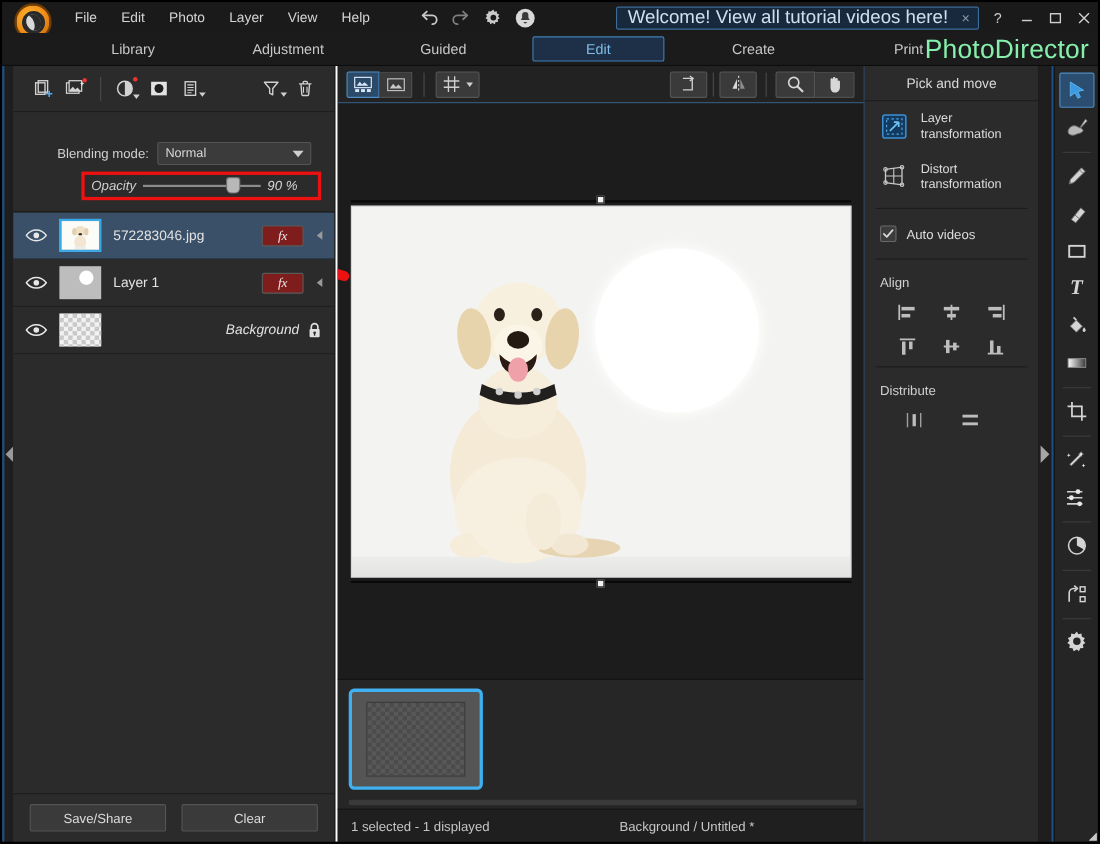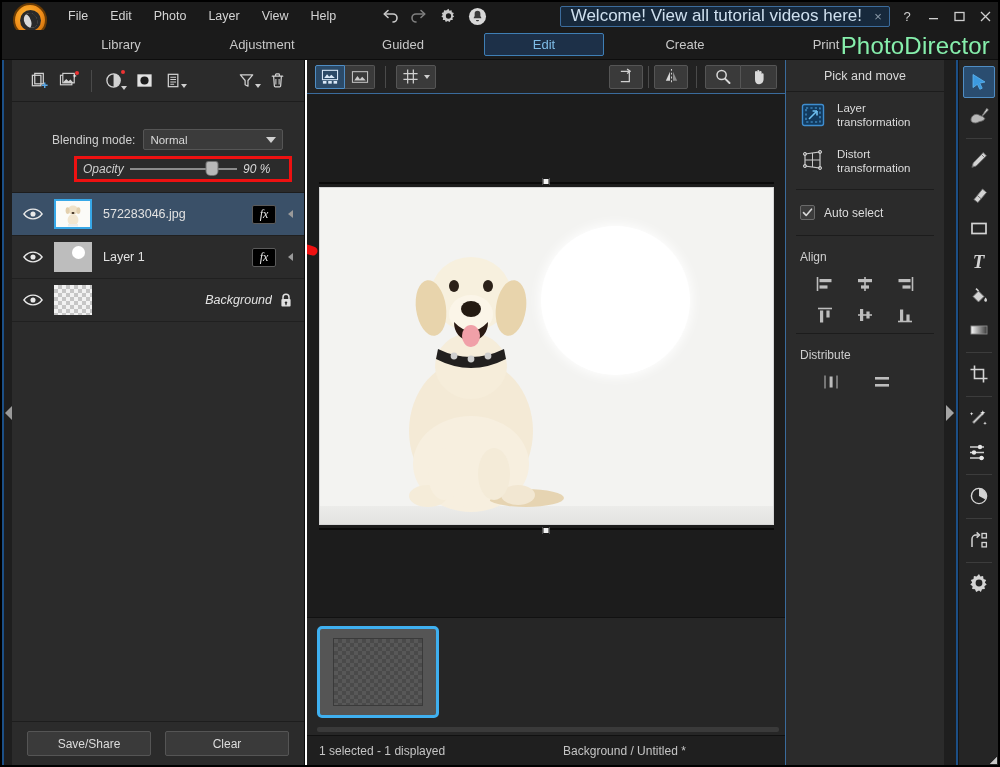--- a/index.html
+++ b/index.html
@@ -231,21 +231,21 @@
     position: absolute; right: 7px; top: 4px;
     width: 13px; height: 13px; border-radius: 50%; background: #fff;
   }
   .dogmini { position: absolute; inset: 0; background: #fbfbf8; }
   .lname {
     flex: 1; color: #e2e2e2; font-size: 12.5px;
     padding-left: 11px; white-space: nowrap; overflow: hidden;
   }
   .lname.italic { font-style: italic; text-align: right; }
   .fx {
-    width: 24px; height: 19px; background: #000000;
+    width: 38px; height: 19px; background: #7f1d1d;
     border: 1px solid #5a5a5a; border-radius: 2px;
     color: #e8e8e8; font-size: 12px; font-style: italic;
     font-family: "Liberation Serif", serif;
     display: flex; align-items: center; justify-content: center;
     margin-right: 6px; flex-shrink: 0; cursor: pointer;
   }
   .exp-arr {
     width: 16px; flex-shrink: 0; margin-right: 6px;
     display: flex; align-items: center; justify-content: center;
     cursor: pointer;
@@ -822,21 +822,21 @@
       </div>
 
       <div class="rp-div"></div>
 
       <div class="rp-check">
         <div class="cbox">
           <svg width="11" height="11" viewBox="0 0 11 11">
               <path d="M1.5 5.6 4.2 8.4 9.5 2.2" stroke="#d8d8d8" stroke-width="1.6" fill="none" stroke-linecap="round" stroke-linejoin="round"></path>
             </svg>
         </div>
-        <span class="rp-check-lbl">Auto select</span>
+        <span class="rp-check-lbl">Auto videos</span>
       </div>
 
       <div class="rp-div"></div>
 
       <div class="rp-sect-title">Align</div>
       <div class="icon-grid">
         <div class="ig-btn">
           <svg width="20" height="18" viewBox="0 0 20 18">
               <path d="M2.5 2v14" stroke="#bdbdbd" stroke-width="1.6"></path>
               <rect x="4.5" y="4" width="12" height="3.2" fill="#bdbdbd"></rect>

